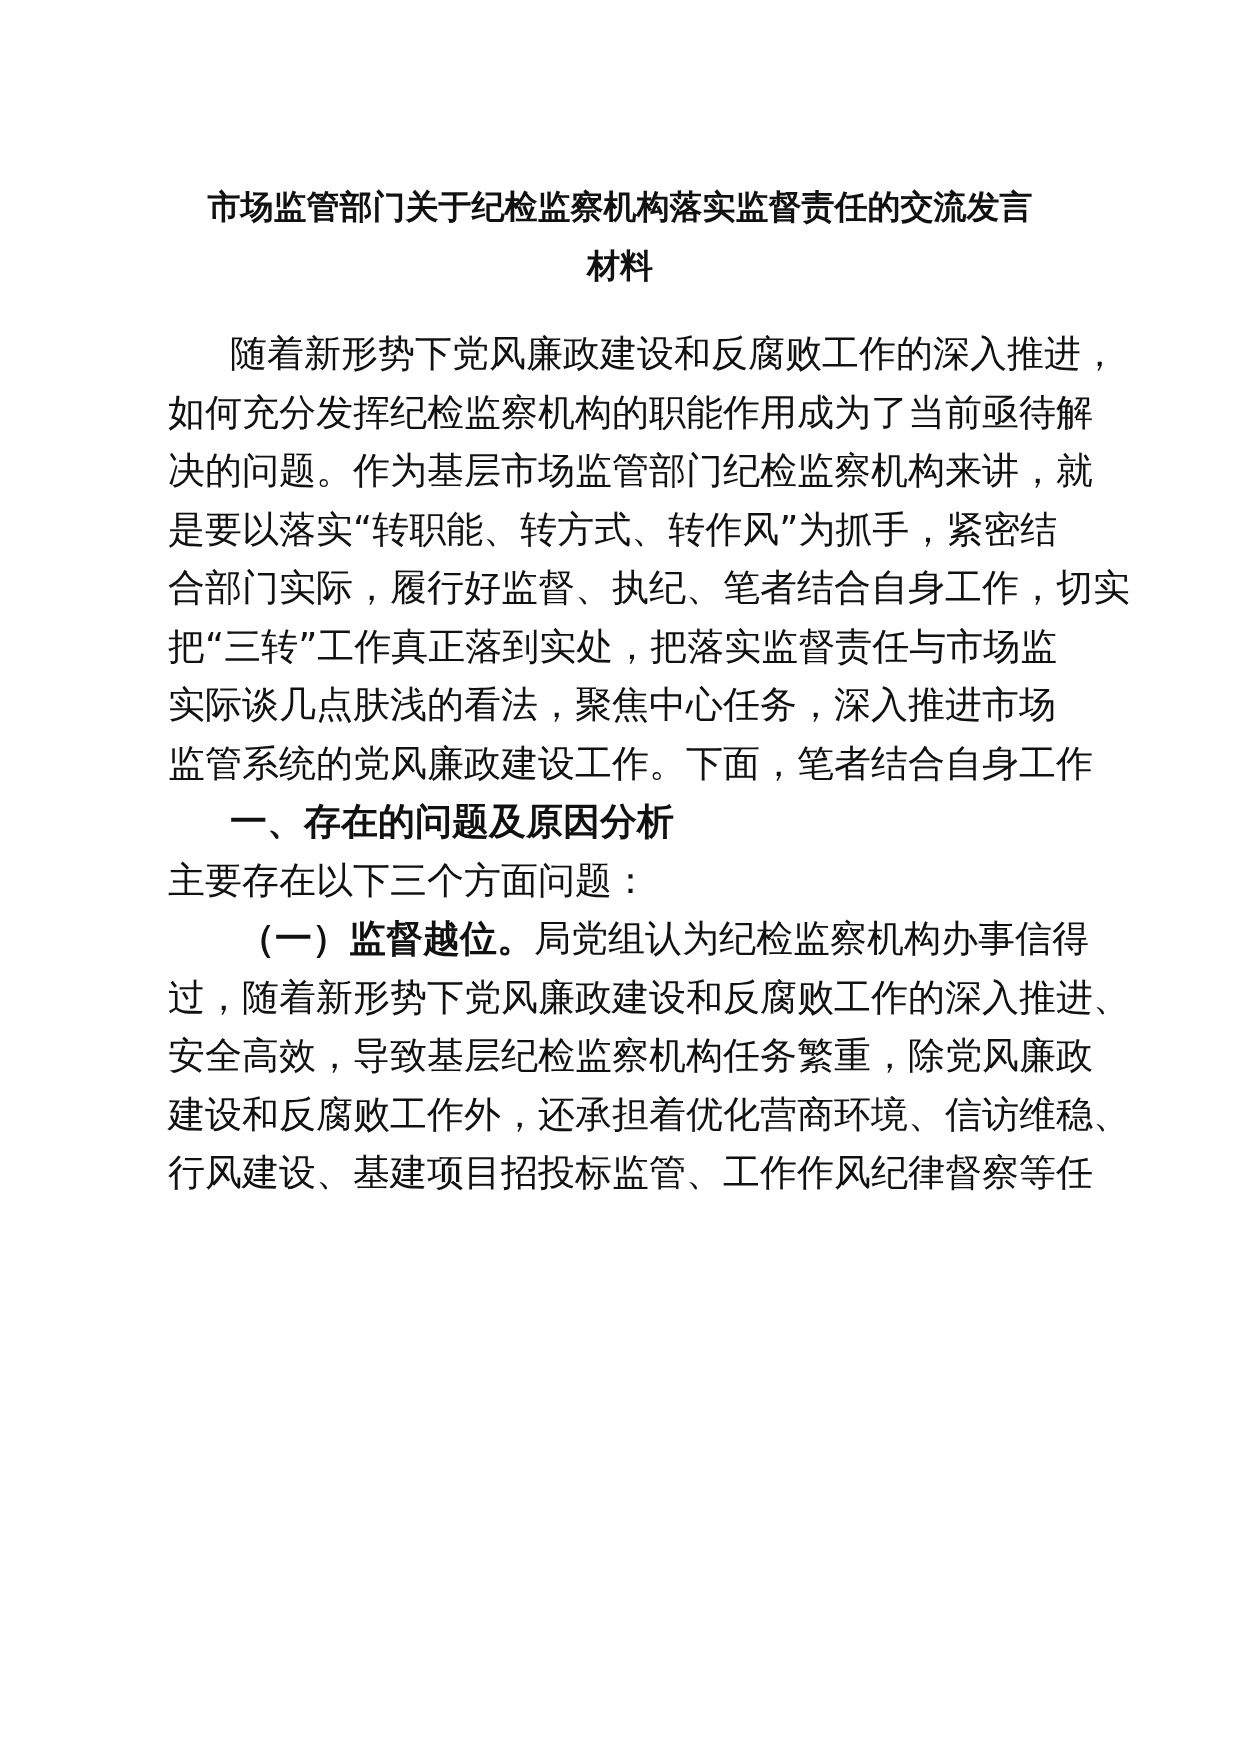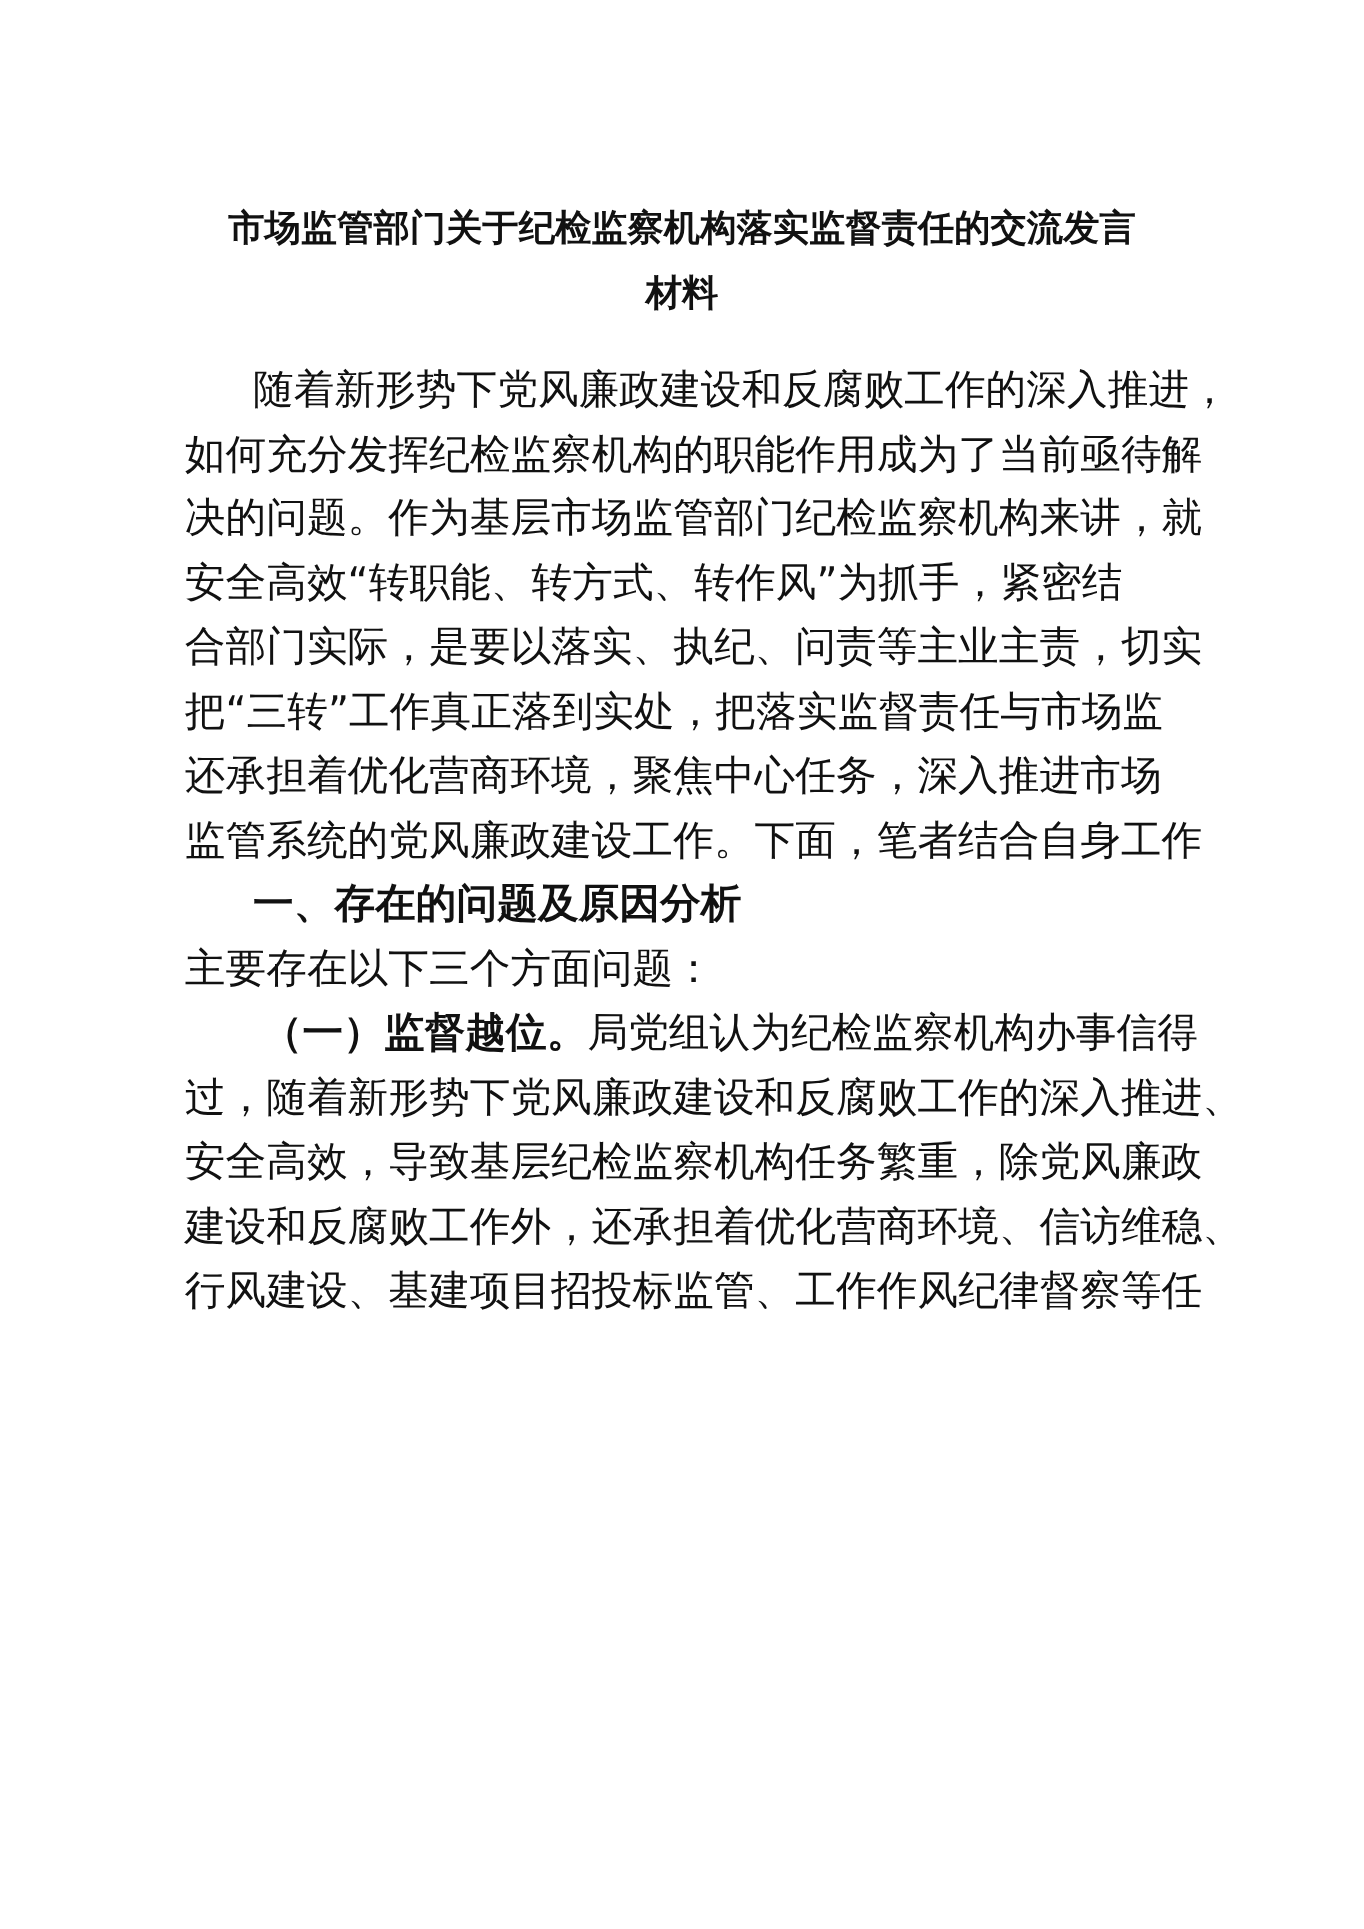--- a/index.html
+++ b/index.html
@@ -21,24 +21,24 @@
 <body>
 
 <div class="page">
   <div class="title title-l1">市场监管部门关于纪检监察机构落实监督责任的交流发言</div>
   <div class="title title-l2">材料</div>
 
   <div class="body">
     <div class="line indent">随着新形势下党风廉政建设和反腐败工作的深入推进，</div>
     <div class="line">如何充分发挥纪检监察机构的职能作用成为了当前亟待解</div>
     <div class="line">决的问题。作为基层市场监管部门纪检监察机构来讲，就</div>
-    <div class="line">安全高效“转职能、转方式、转作风”为抓手，紧密结</div>
-    <div class="line">合部门实际，是要以落实、执纪、问责等主业主责，切实</div>
+    <div class="line">是要以落实“转职能、转方式、转作风”为抓手，紧密结</div>
+    <div class="line">合部门实际，履行好监督、执纪、笔者结合自身工作，切实</div>
     <div class="line">把“三转”工作真正落到实处，把落实监督责任与市场监</div>
-    <div class="line">还承担着优化营商环境，聚焦中心任务，深入推进市场</div>
+    <div class="line">实际谈几点肤浅的看法，聚焦中心任务，深入推进市场</div>
     <div class="line">监管系统的党风廉政建设工作。下面，笔者结合自身工作</div>
     <div class="line indent heading">一、存在的问题及原因分析</div>
     <div class="line">主要存在以下三个方面问题：</div>
     <div class="line indent2">
       <span class="bold">（一）监督越位。</span><span>局党组认为纪检监察机构办事信得</span>
     </div>
     <div class="line">过，随着新形势下党风廉政建设和反腐败工作的深入推进、</div>
     <div class="line">安全高效，导致基层纪检监察机构任务繁重，除党风廉政</div>
     <div class="line">建设和反腐败工作外，还承担着优化营商环境、信访维稳、</div>
     <div class="line">行风建设、基建项目招投标监管、工作作风纪律督察等任</div>

